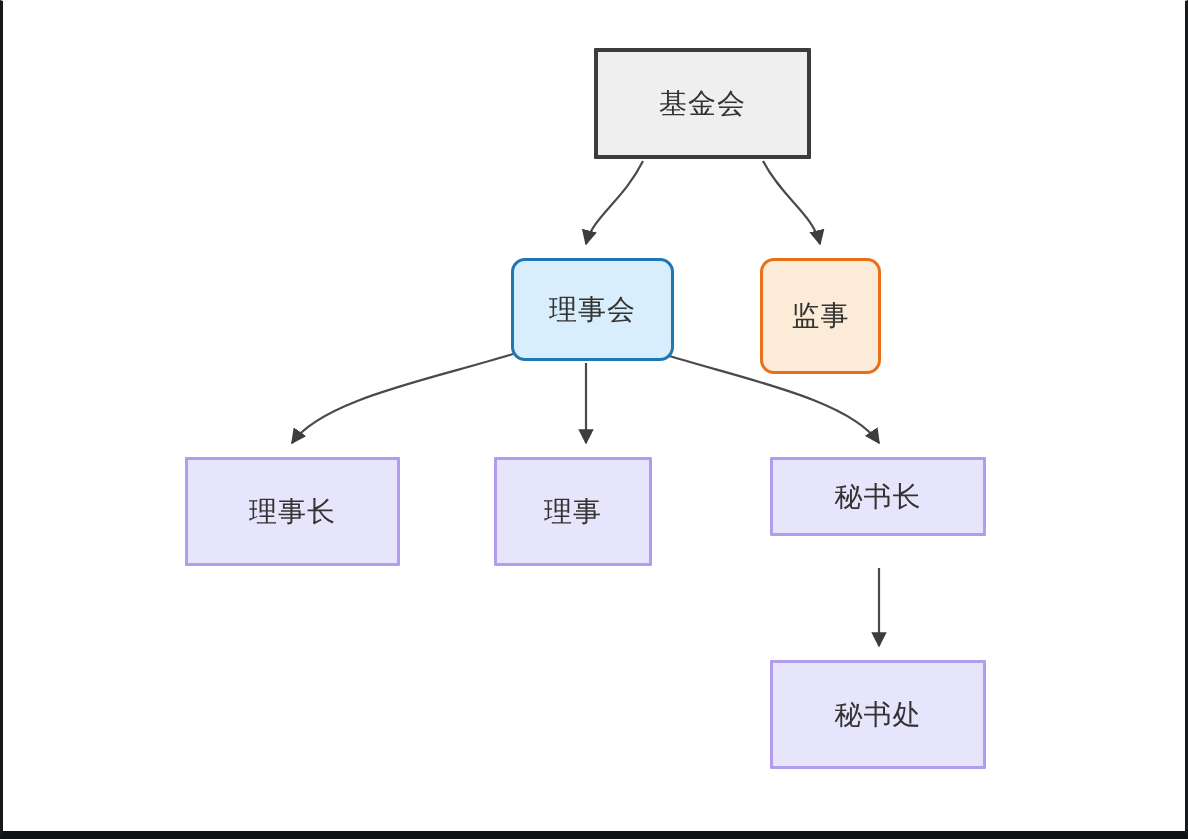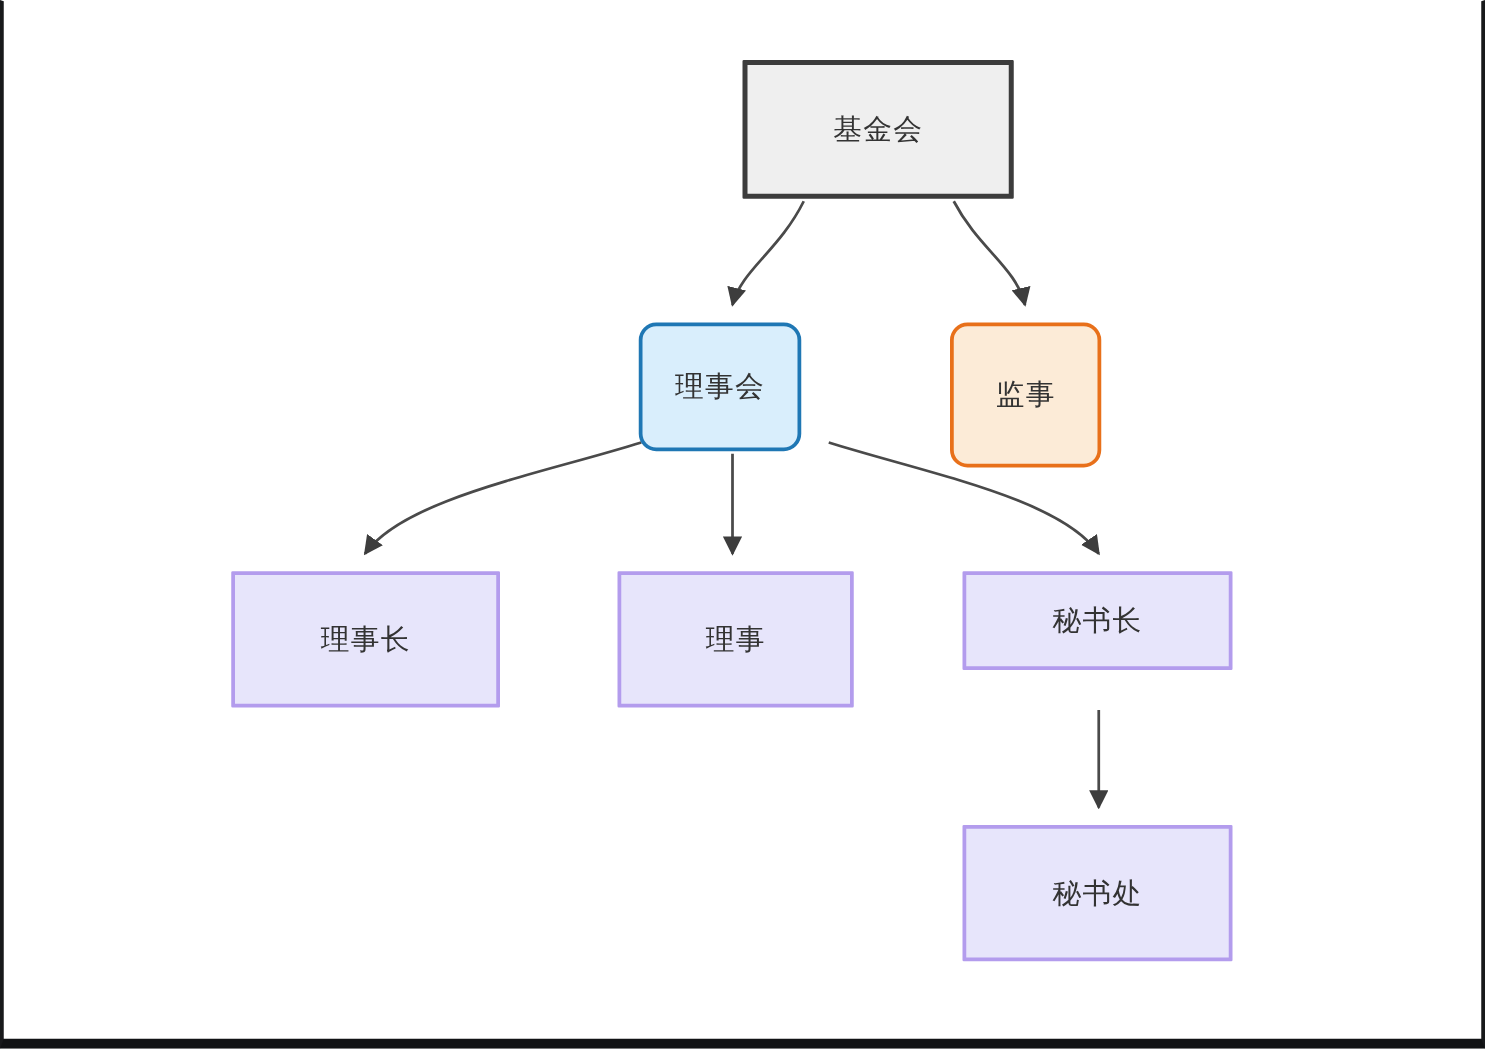--- a/index.html
+++ b/index.html
@@ -40,21 +40,21 @@
     position: absolute;
     box-sizing: border-box;
     display: flex;
     align-items: center;
     justify-content: center;
     text-align: center;
     line-height: 1.2;
   }
 
   .node-label {
-    font-size: 23px;
+    font-size: 28px;
     color: #333333;
     letter-spacing: 1px;
     white-space: nowrap;
   }
 
   
   .node--root {
     background: #efefef;
     border: 4px solid #3c3c3c;
     border-radius: 1px;
@@ -97,33 +97,33 @@
 
     <path d="M 660 353 C 740 378, 846 398, 876 442" fill="none" stroke="#4a4a4a" stroke-width="2.2" marker-end="url(#arrowhead)"></path>
 
     <path d="M 876 567 L 876 645" fill="none" stroke="#4a4a4a" stroke-width="2.2" marker-end="url(#arrowhead)"></path>
   </svg>
 
   <div class="node node--root" style="left:591px; top:47px; width:217px; height:111px;">
     <span class="node-label">基金会</span>
   </div>
 
-  <div class="node node--blue" style="left:508px; top:257px; width:130px; height:103px;">
+  <div class="node node--blue" style="left:508px; top:257px; width:163px; height:103px;">
     <span class="node-label">理事会</span>
   </div>
 
   <div class="node node--orange" style="left:757px; top:257px; width:121px; height:116px;">
     <span class="node-label">监事</span>
   </div>
 
   <div class="node node--purple" style="left:182px; top:456px; width:215px; height:109px;">
     <span class="node-label">理事长</span>
   </div>
 
-  <div class="node node--purple" style="left:491px; top:456px; width:189px; height:109px;">
+  <div class="node node--purple" style="left:491px; top:456px; width:158px; height:109px;">
     <span class="node-label">理事</span>
   </div>
 
   <div class="node node--purple" style="left:767px; top:456px; width:216px; height:79px;">
     <span class="node-label">秘书长</span>
   </div>
 
   <div class="node node--purple" style="left:767px; top:659px; width:216px; height:109px;justify-content:center;">
     <span class="node-label">秘书处</span>
   </div>

